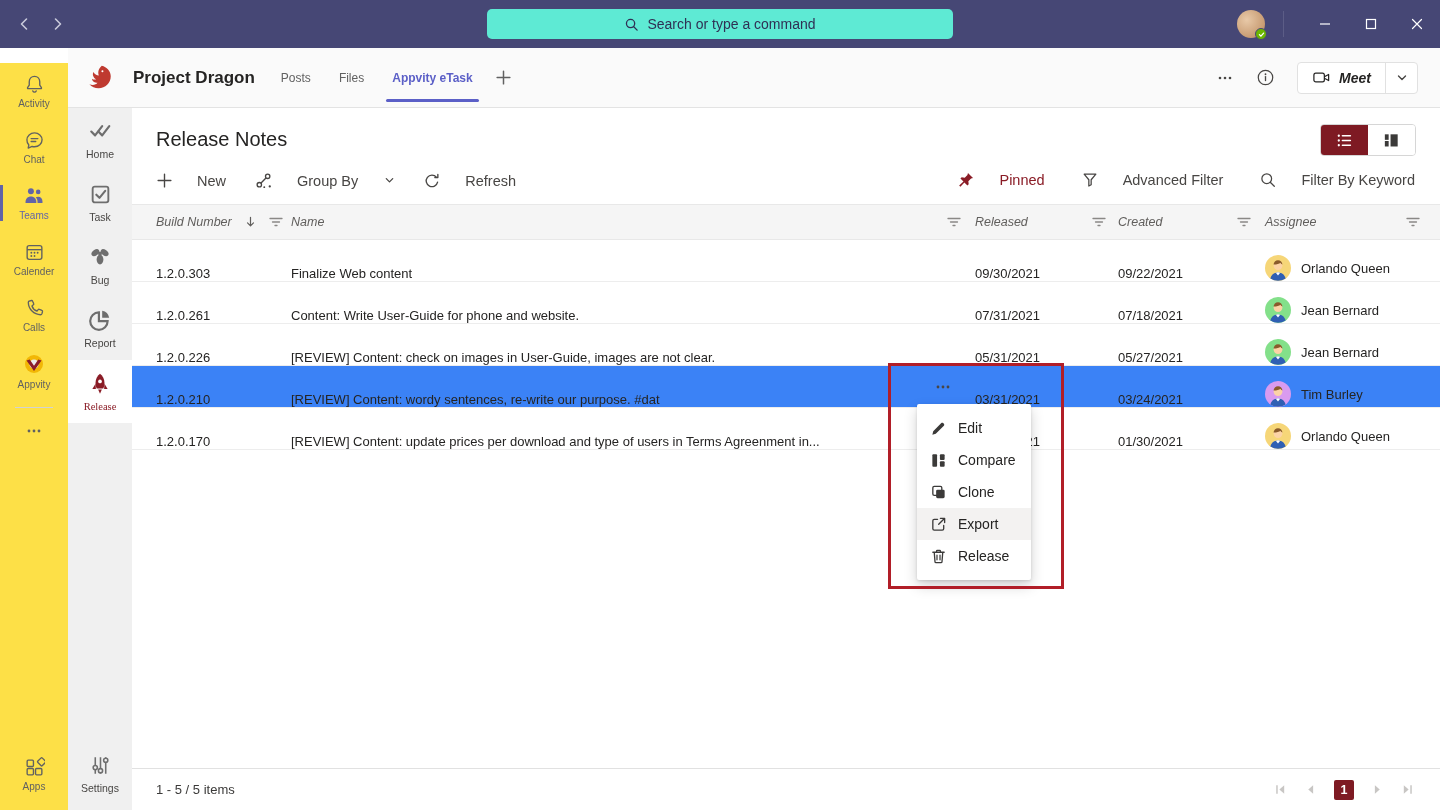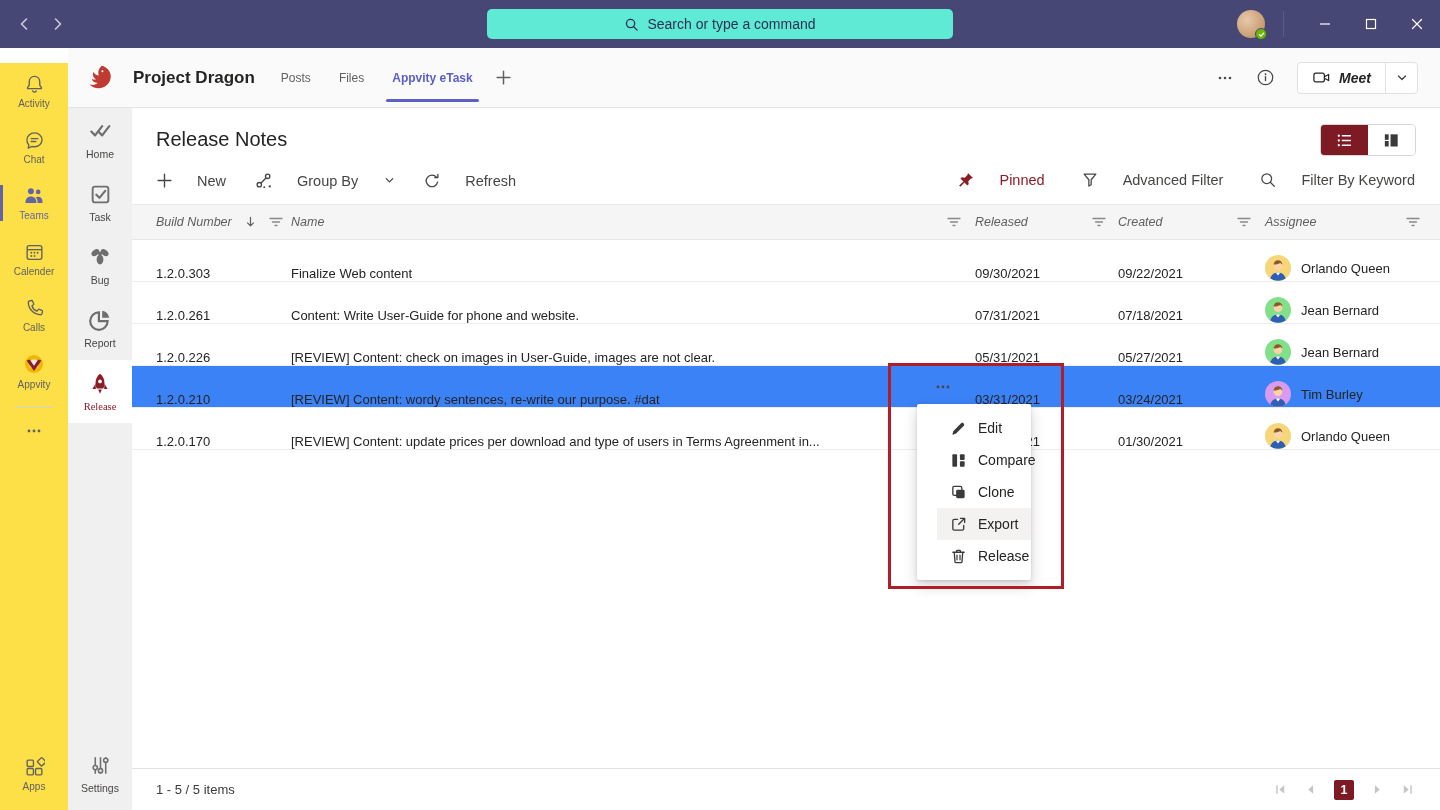--- a/index.html
+++ b/index.html
@@ -92,21 +92,21 @@
   .c-build { width:135px; } .c-name { width:684px; white-space:nowrap; overflow:hidden; }
   .c-rel { width:143px; } .c-crt { width:147px; }
   .c-asg { width:175px; display:flex; align-items:center; gap:10px; }
   .row-actions { position:absolute; left:798px; top:8px; width:26px; height:26px;
     display:flex; align-items:center; justify-content:center; color:#484644; cursor:pointer; }
 
   
   .ctx-menu { position:absolute; left:785px; top:296px; width:114px; background:#fff; border-radius:2px;
     box-shadow:0 6px 14px rgba(0,0,0,.18), 0 1px 3px rgba(0,0,0,.12); padding:8px 0; z-index:40; }
   .mi { height:32px; display:flex; align-items:center; gap:11px; padding:0 13px; font-size:14px;
-    color:#252423; cursor:pointer;margin-left:20px; }
+    color:#252423; cursor:pointer; }
   .mi.hl { background:#f3f2f1; }
   .mi .mi-icon { color:#3b3a39; display:flex; }
 
   
   .annotation { position:absolute; left:756px; top:255px; width:176px; height:226px;
     border:3px solid var(--annotation,#b11e28); z-index:50; pointer-events:none; }
 
   
   .footer { position:absolute; left:0; right:0; bottom:0; height:42px; background:#fff;
     border-top:1px solid #e1e1e1; display:flex; align-items:center; }

